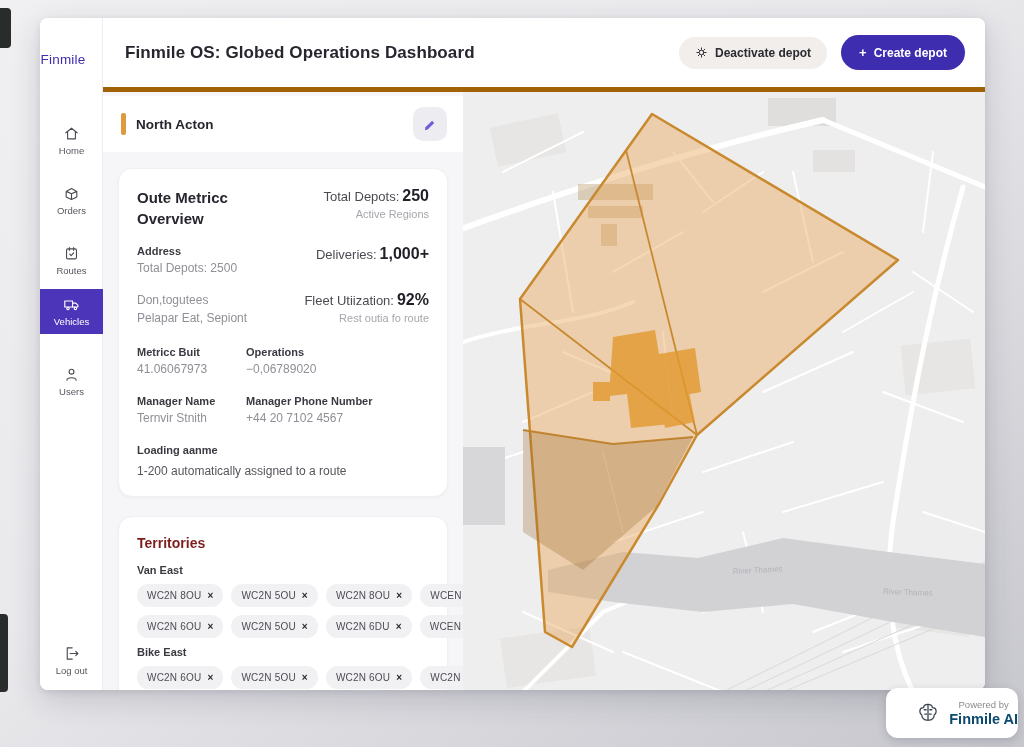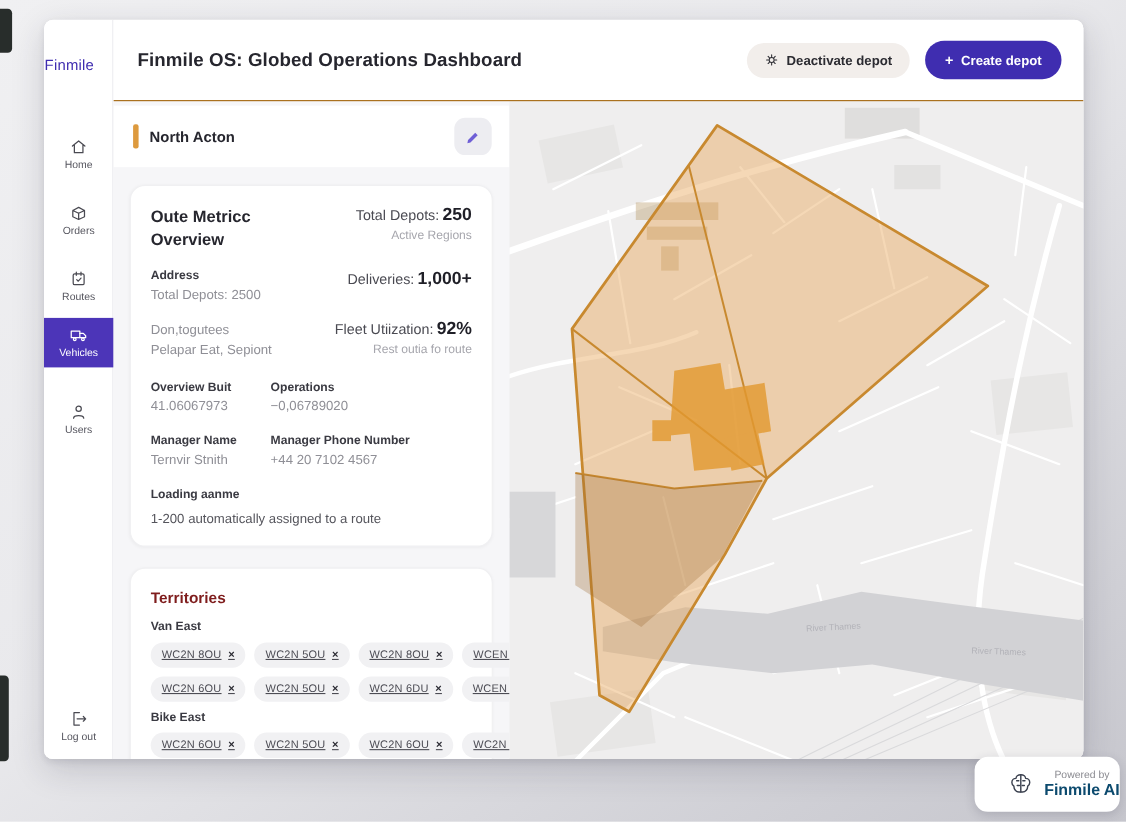--- a/index.html
+++ b/index.html
@@ -23,21 +23,21 @@
   .sidebar { position:absolute; left:0; top:0; width:63px; height:672px; background:#fff; border-right:1px solid #ededf0; z-index:5; }
   .logo { position:absolute; left:0; top:34px; width:46px; text-align:center; font-size:13.5px; font-weight:normal; letter-spacing:.2px; color:var(--brand-purple); }
   .nav-item { position:absolute; left:0; width:63px; display:flex; flex-direction:column; align-items:center; gap:3px; color:#55555e; font-size:9.5px; cursor:pointer; padding:7px 0; }
   .nav-item svg { width:17px; height:17px; stroke:#4a4a52; fill:none; stroke-width:1.6; stroke-linecap:round; stroke-linejoin:round; }
   .nav-item.active { background:var(--active-purple); color:#fff; }
   .nav-item.active svg { stroke:#fff; }
   .logout { position:absolute; left:0; top:627px; width:63px; display:flex; flex-direction:column; align-items:center; gap:3px; color:#55555e; font-size:9.5px; cursor:pointer; }
   .logout svg { width:17px; height:17px; stroke:#4a4a52; fill:none; stroke-width:1.6; stroke-linecap:round; stroke-linejoin:round; }
 
   
-  .header { position:absolute; left:63px; top:0; width:882px; height:74px; background:#fff; border-bottom:1px solid #a16207; display:flex; align-items:center; padding:0 20px 0 22px; z-index:4; }
+  .header { position:absolute; left:63px; top:0; width:882px; height:74px; background:#fff; border-bottom:5px solid #a16207; display:flex; align-items:center; padding:0 20px 0 22px; z-index:4; }
   .page-title { font-size:17px; font-weight:bold; color:#26262e; letter-spacing:.1px; }
   .header-actions { margin-left:auto; display:flex; align-items:center; gap:14px; }
   .btn { display:flex; align-items:center; gap:7px; border:none; border-radius:20px; font-family:inherit; font-weight:bold; font-size:12px; cursor:pointer; }
   .btn-deactivate { background:#f2eeeb; color:#2b2b31; padding:9px 16px; }
   .btn-create { background:var(--brand-purple); color:#fff; padding:10px 18px; border-radius:21px; }
   .btn-create .plus { font-size:13px; font-weight:bold; }
   .gear-svg { width:13px; height:13px; stroke:#2b2b31; stroke-width:1.8; fill:none; stroke-linecap:round; }
 
   
   .panel { position:absolute; left:63px; top:74px; width:360px; height:598px; background:#f6f6f8; overflow:hidden; z-index:3; }
@@ -60,21 +60,21 @@
   .f-label { font-size:11px; font-weight:bold; color:#3a3a42; }
   .f-value { font-size:12px; color:#8f8f96; margin-top:4px; }
   .addr-extra { font-size:12px; color:#8f8f96; line-height:1.5; }
   .two-col { display:grid; grid-template-columns:95px 1fr; column-gap:14px; margin-top:19px; }
   .loading-block { margin-top:19px; }
   .loading-value { font-size:12px; color:#55555c; margin-top:8px; }
 
   .terr-title { font-size:14px; font-weight:bold; color:#7f1d1d; margin-bottom:13px; }
   .terr-group-name { font-size:11px; font-weight:bold; color:#3a3a42; margin-bottom:8px; }
   .chip-row { display:flex; gap:8px; margin-bottom:8px; }
-  .chip { display:flex; align-items:flex-end; gap:6px; background:#f1f1f3; border-radius:13px; padding:6px 10px; font-size:10px; color:#4c4c54; letter-spacing:.2px; white-space:nowrap; cursor:pointer;text-decoration:underline; }
+  .chip { display:flex; align-items:flex-end; gap:6px; background:#f1f1f3; border-radius:13px; padding:6px 10px; font-size:10px; color:#4c4c54; letter-spacing:.2px; white-space:nowrap; cursor:pointer; }
   .chip-x { font-size:10px; color:#2a2a32; font-weight:bold; cursor:pointer; }
 
   
   .map { position:absolute; left:423px; top:74px; width:522px; height:598px; background:#efeeee; }
   .map svg { display:block; }
 
   
   .powered { position:absolute; right:6px; bottom:9px; width:132px; height:50px; background:#fff; border-radius:12px; box-shadow:0 3px 10px rgba(40,40,60,.18); display:flex; align-items:center; justify-content:flex-end; gap:8px; z-index:20; }
   .powered svg { width:26px; height:26px; stroke:#3c4250; fill:none; stroke-width:1.2; stroke-linecap:round; stroke-linejoin:round; }
   .p-col { display:flex; flex-direction:column; align-items:center; }
@@ -186,21 +186,21 @@
           <div>Pelapar Eat, Sepiont</div>
         </div>
         <div class="stat">
           <div class="stat-line"><span>Fleet Utiization:</span><b>92%</b></div>
           <div class="stat-sub">Rest outia fo route</div>
         </div>
       </div>
 
       <div class="two-col">
         <div>
-          <div class="f-label">Overview Buit</div>
+          <div class="f-label">Metricc Buit</div>
           <div class="f-value">41.06067973</div>
         </div>
         <div>
           <div class="f-label">Operations</div>
           <div class="f-value">−0,06789020</div>
         </div>
       </div>
 
       <div class="two-col">
         <div>

